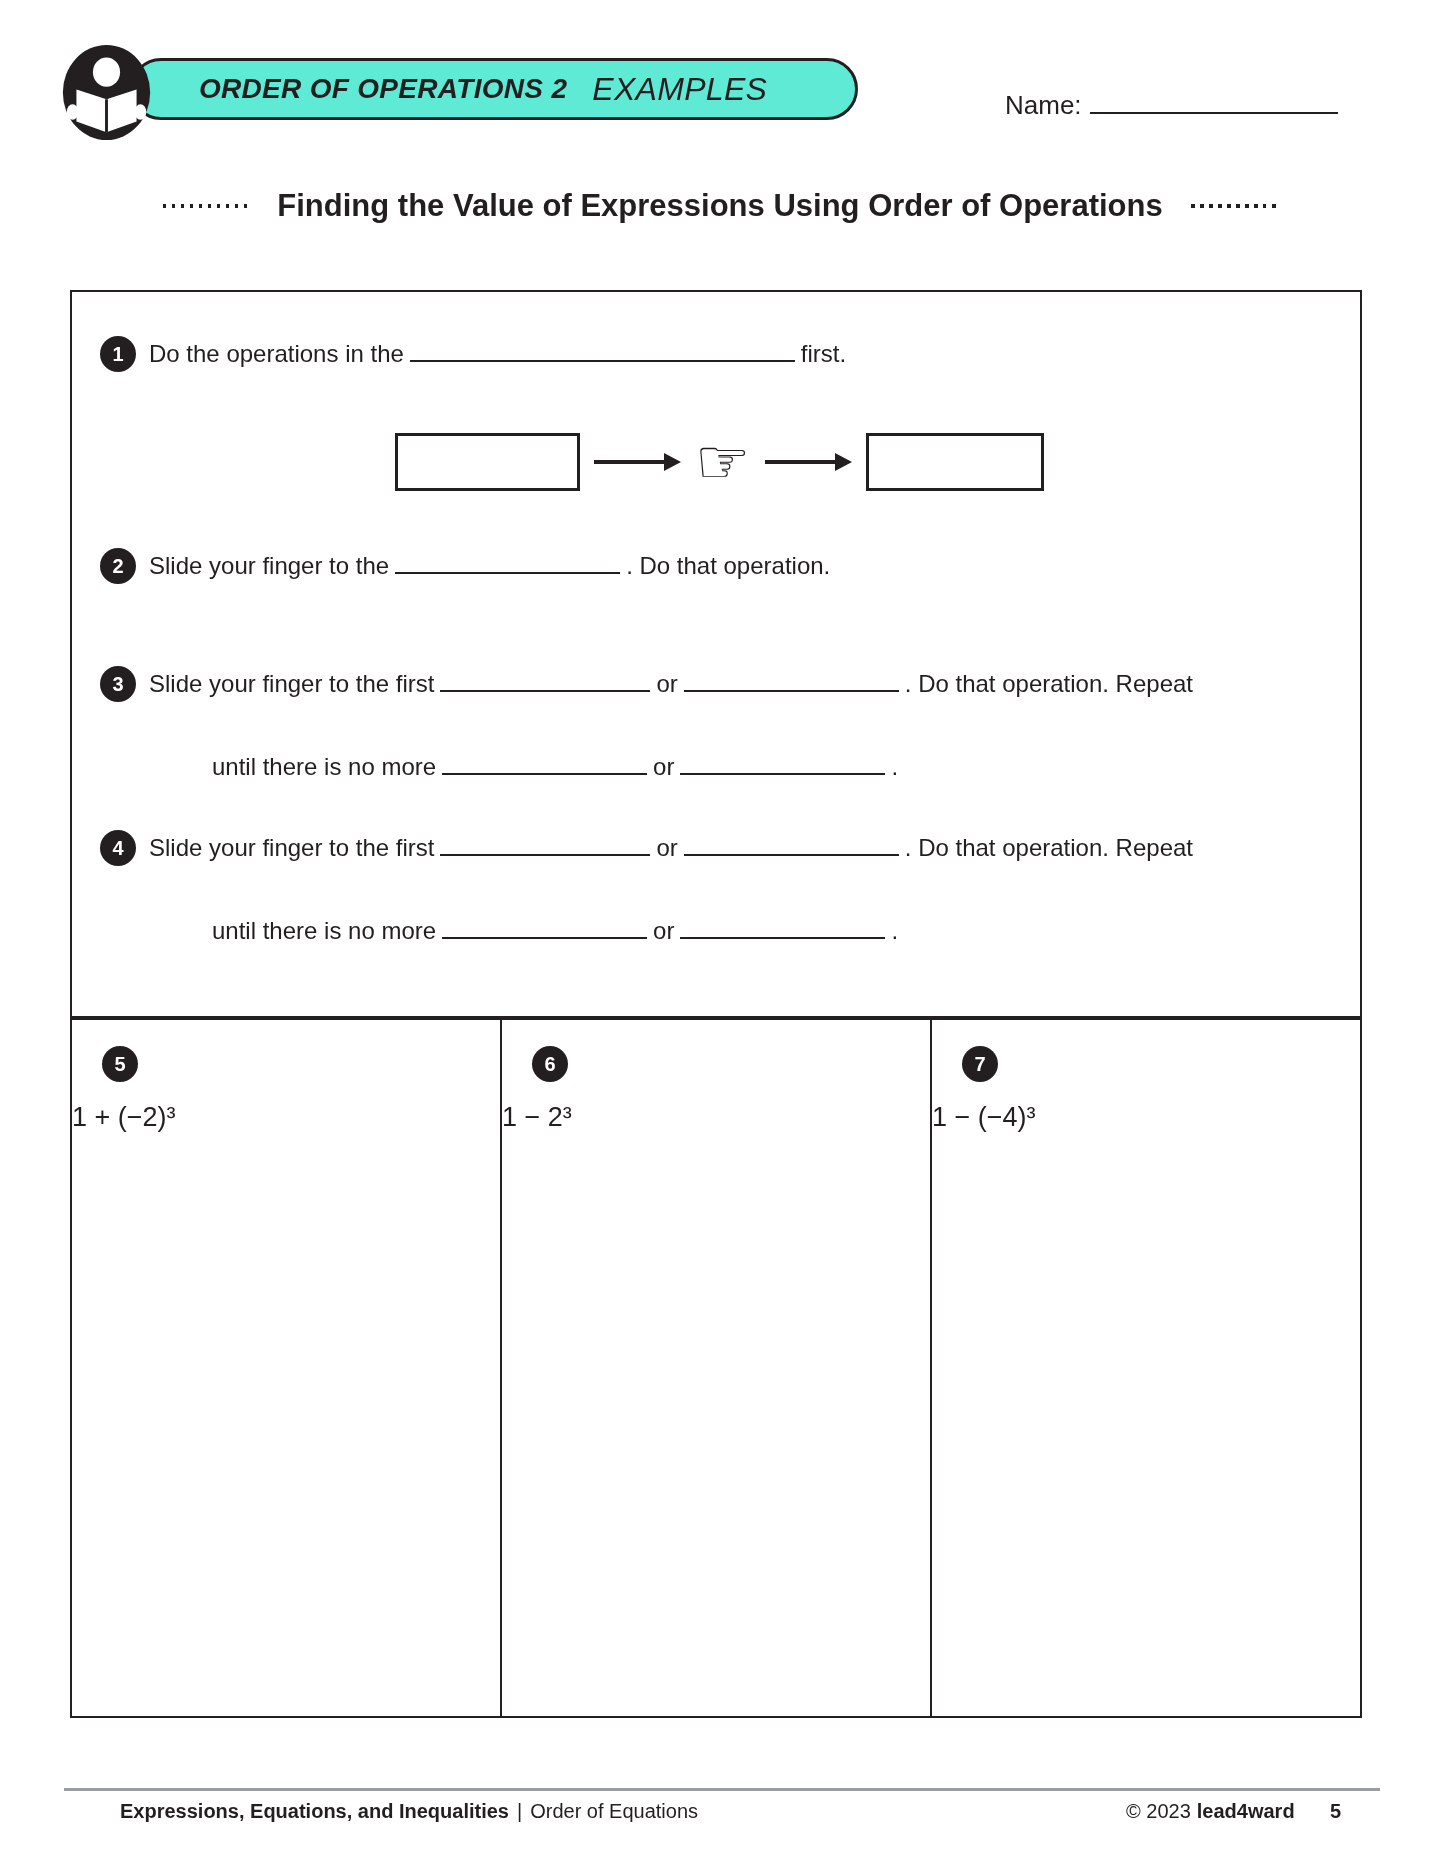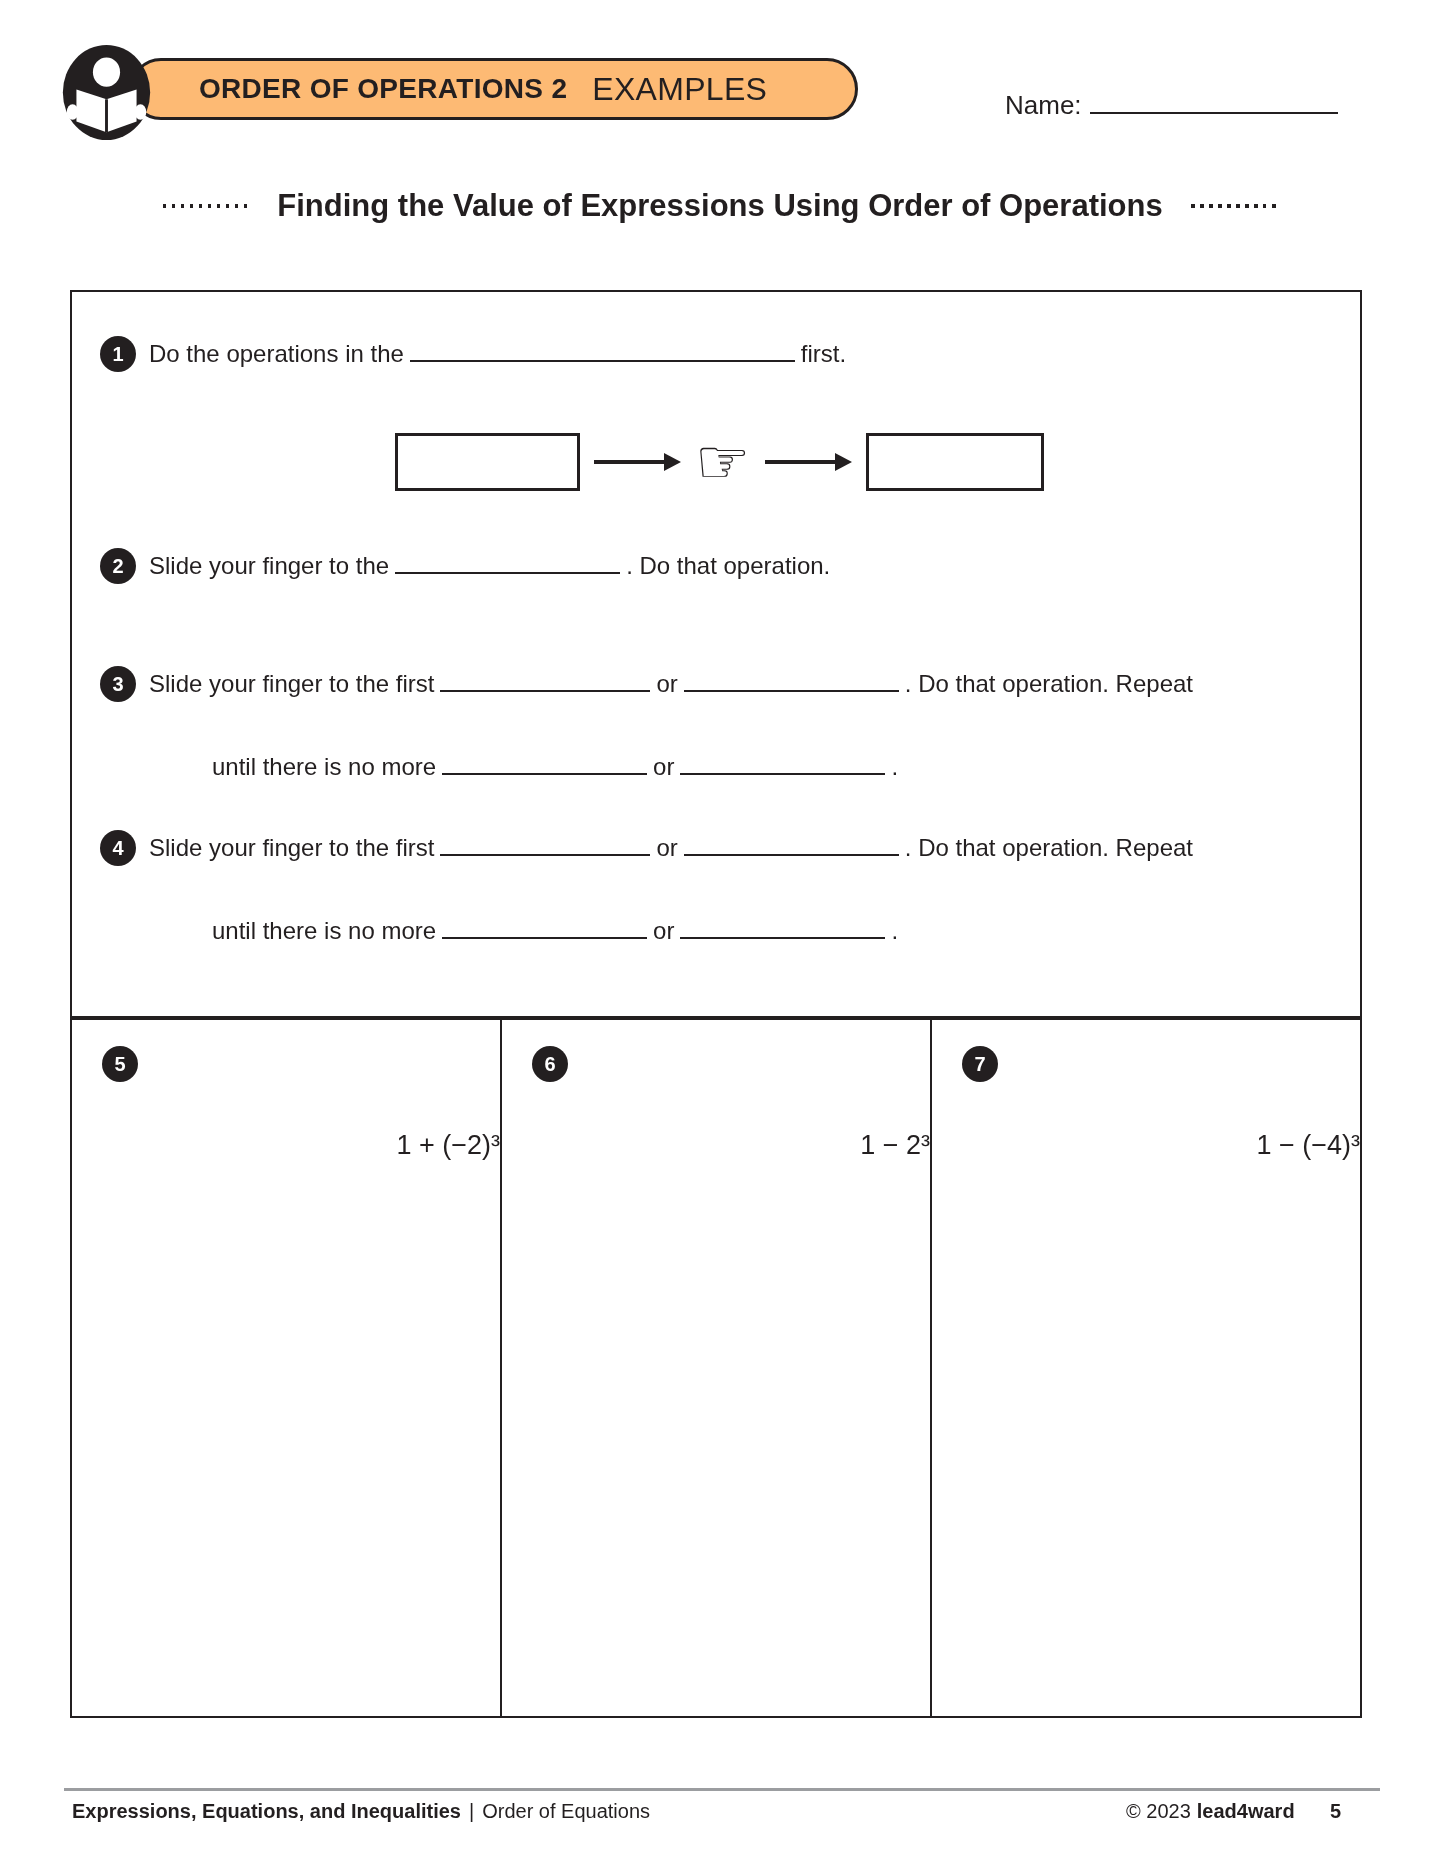--- a/index.html
+++ b/index.html
@@ -4,21 +4,21 @@
 <style>
   html,body{margin:0;padding:0;background:#ffffff;}
   .page{
     position:relative;width:1445px;height:1870px;background:#fff;
     font-family:"Liberation Sans",sans-serif;color:#231f20;overflow:hidden;
   }
   
   .badge-pill{
     position:absolute;left:130px;top:58px;width:728px;height:62px;
     border:3.5px solid #231f20;border-radius:36px;box-sizing:border-box;
-    display:flex;align-items:center;padding-left:66px;background:#fdba74;
+    display:flex;align-items:center;padding-left:66px;background:#5eead4;font-style:italic;
   }
   .badge-bold{font-weight:bold;font-size:28px;letter-spacing:.3px;}
   .badge-plain{font-size:32px;margin-left:25px;letter-spacing:.3px;}
   .reader-wrap{position:absolute;left:58px;top:44px;width:97px;height:97px;z-index:2;}
   .name-area{position:absolute;left:1005px;top:90px;font-size:26px;}
   .name-line{display:inline-block;width:248px;height:0;border-bottom:2.5px solid #231f20;margin-left:8px;}
   
   .title-row{
     position:absolute;left:60px;top:188px;width:1320px;
     display:flex;align-items:center;justify-content:center;gap:28px;
@@ -50,25 +50,25 @@
   .arrow .head{width:0;height:0;border-left:17px solid #231f20;border-top:9px solid transparent;border-bottom:9px solid transparent;}
   .hand{flex:none;font-family:"DejaVu Sans",sans-serif;font-size:62px;line-height:60px;}
   
   .grid{
     position:absolute;left:70px;top:1018px;width:1292px;height:700px;
     border:2.5px solid #231f20;box-sizing:border-box;display:flex;
   }
   .cell{flex:1 1 0;border-right:2px solid #231f20;padding-top:26px;box-sizing:border-box;}
   .cell:last-child{border-right:none;}
   .cell .num{margin-left:30px;}
-  .expr{display:block;text-align:right;font-size:27px;margin-top:48px;}
+  .expr{display:block;text-align:left;font-size:27px;margin-top:20px;}
   
   .f-rule{position:absolute;left:64px;top:1788px;width:1316px;height:3px;background:#9b9da0;}
   .f-left{position:absolute;left:72px;top:1800px;font-size:20px;}
-  .f-left .bold{font-weight:bold;}
+  .f-left .bold{font-weight:bold;margin-left:48px;}
   .f-sep{margin:0 8px;}
   .f-copy{position:absolute;left:1126px;top:1800px;font-size:20px;}
   .f-copy .brand{font-weight:bold;margin-left:6px;}
   .f-page{position:absolute;left:1330px;top:1800px;font-size:20px;font-weight:bold;}
 </style>
 </head>
 <body>
 
 <div class="page">
 

